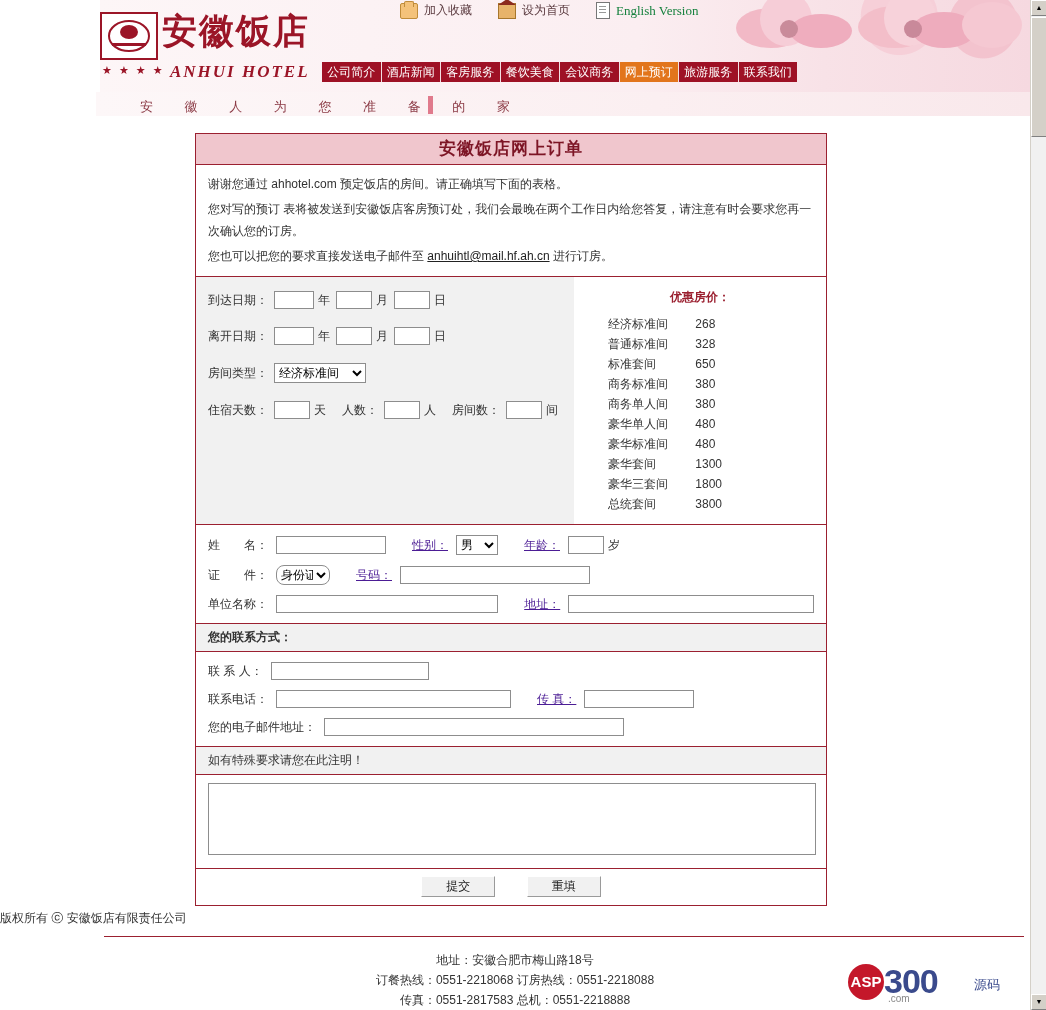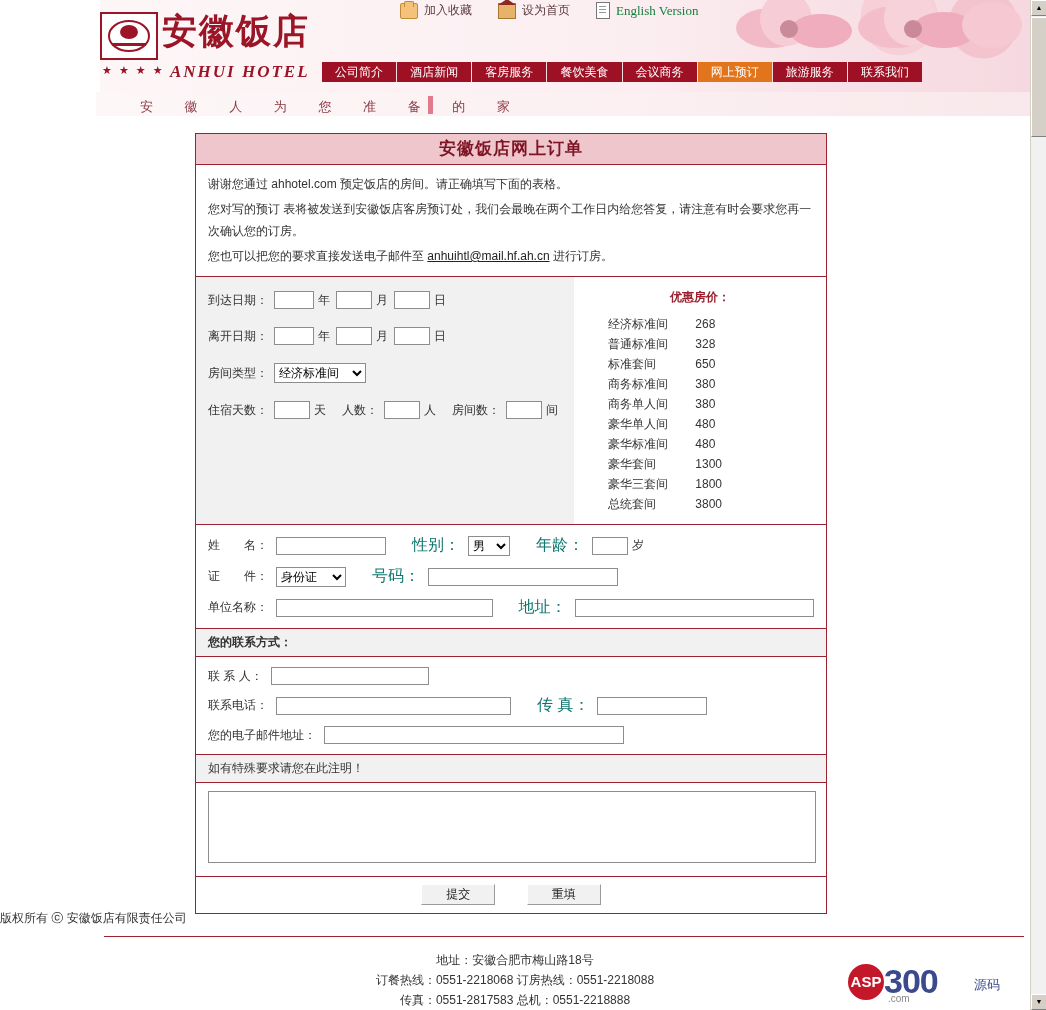--- a/index.html
+++ b/index.html
@@ -190,21 +190,21 @@
   }
   .fl {
     position: absolute;
     border-radius: 50%;
   }
 
   
   .navbar {
     position: absolute;
     left: 322px; top: 62px;
-    width: 600px; height: 20px;
+    width: 475px; height: 20px;
     background: #9e1125;
     display: flex;
     align-items: stretch;
   }
   .navitem {
     flex: 1 1 auto;
     color: #ffffff;
     font-size: 12px;
     line-height: 20px;
     text-align: center;
@@ -359,23 +359,24 @@
     margin-bottom: 10px;
     white-space: nowrap;
   }
   .srow:last-child { margin-bottom: 4px; }
   .lbl-n {
     font-size: 12px;
     color: #333;
     margin-right: 8px;
   }
   .lbl-mid {
-    font-size: 16px;
-    color: #0f766e;
+    font-size: 12px;
+    color: #4c1d95;
     margin: 0 8px 0 26px;
+    text-decoration: underline;
   }
   .subhead {
     background: #f1f1f1;
     border-bottom: 1px solid #9b2030;
     font-size: 12px;
     font-weight: bold;
     color: #333;
     padding: 5px 12px;
   }
   .notehead {
@@ -659,21 +660,21 @@
         <select class="sel" style="width:42px;">
           <option>男</option>
         </select>
         <span class="lbl-mid">年龄：</span>
         <input class="tb w36" type="text" value="" style="">
         <span class="unit">岁</span>
       </div>
 
       <div class="srow">
         <span class="lbl-n">证　　件：</span>
-        <select class="sel" style="width:70px;">
+        <select class="sel" style="width:54px;border-radius:8px;">
           <option>身份证</option>
         </select>
         <span class="lbl-mid">号码：</span>
         <input class="tb w190" type="text" value="" style="">
       </div>
 
       <div class="srow">
         <span class="lbl-n">单位名称：</span>
         <input class="tb w235" type="text" value="" style="">
         <span class="lbl-mid">地址：</span>

